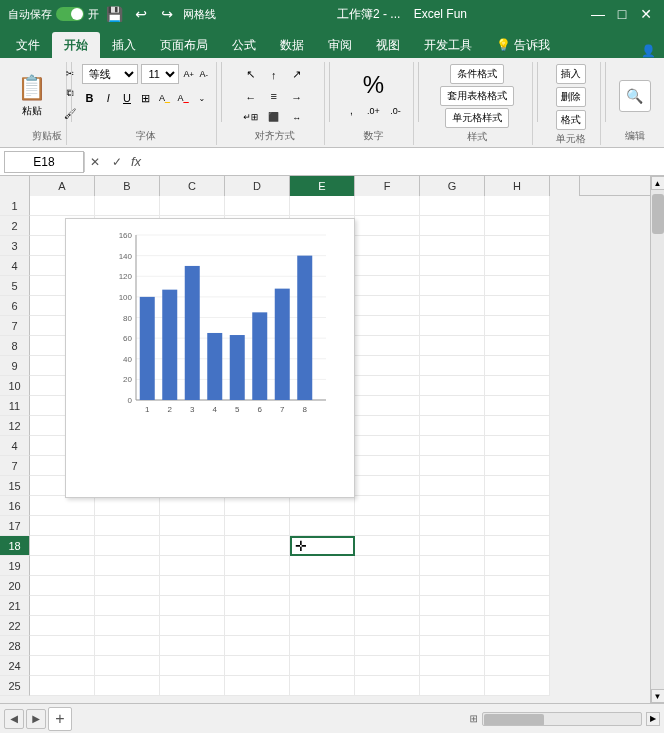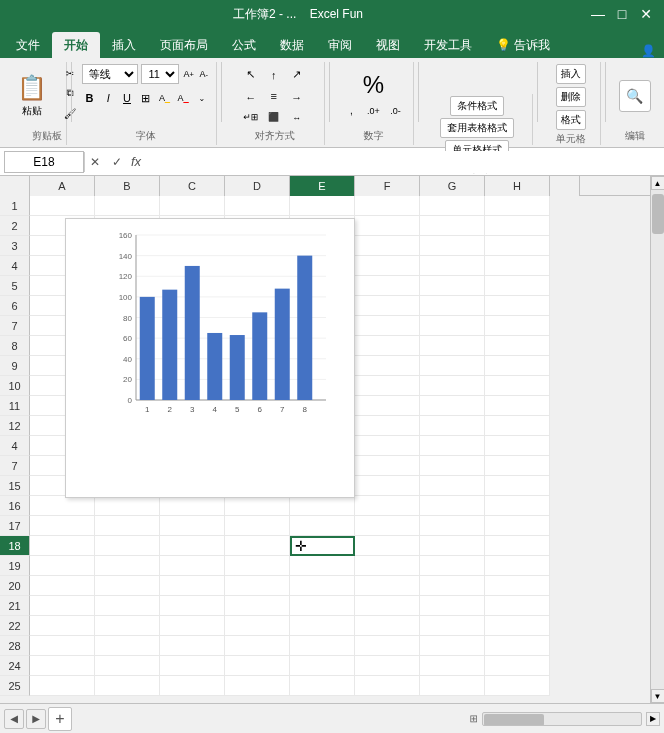--- a/index.html
+++ b/index.html
@@ -447,20 +447,33 @@
       position: absolute;
       top: 1px;
       left: 1px;
     }
     .divider-v { width: 1px; height: 60px; background: #ccc; margin: 0 2px; }
   </style>
 </head>
 <body>
 
 <div class="title-bar">
+  <div class="title-bar-left">
+    <div class="autosave">
+      <span>自动保存</span>
+      <div class="toggle">
+        <div class="toggle-dot"></div>
+      </div>
+      <span>开</span>
+    </div>
+    <div class="title-btn">💾</div>
+    <div class="title-btn">↩</div>
+    <div class="title-btn">↪</div>
+    <span style="font-size:11px;">网格线</span>
+  </div>
   <div class="title-bar-center">
     <span>工作簿2 - ...</span>
     &nbsp;&nbsp;
     <span>Excel Fun</span>
   </div>
   <div class="title-bar-right">
     <div class="title-btn">—</div>
     <div class="title-btn">□</div>
     <div class="title-btn close">✕</div>
   </div>
@@ -563,21 +576,21 @@
         <div class="icon-btn" style="font-size:10px;">,</div>
         <div class="icon-btn" style="font-size:9px;">.0+</div>
         <div class="icon-btn" style="font-size:9px;">.0-</div>
       </div>
     </div>
     <div class="ribbon-group-label">数字</div>
   </div>
 
   <div class="divider-v"></div>
 
-  <div class="ribbon-group" style="min-width:110px;margin-top:32px;">
+  <div class="ribbon-group" style="min-width:110px;">
     <div style="display:flex;flex-direction:column;gap:2px;flex:1;justify-content:center;align-items:center;">
       <div class="style-btn">条件格式</div>
       <div class="style-btn">套用表格格式</div>
       <div class="style-btn">单元格样式</div>
     </div>
     <div class="ribbon-group-label">样式</div>
   </div>
 
   <div class="divider-v"></div>
 

